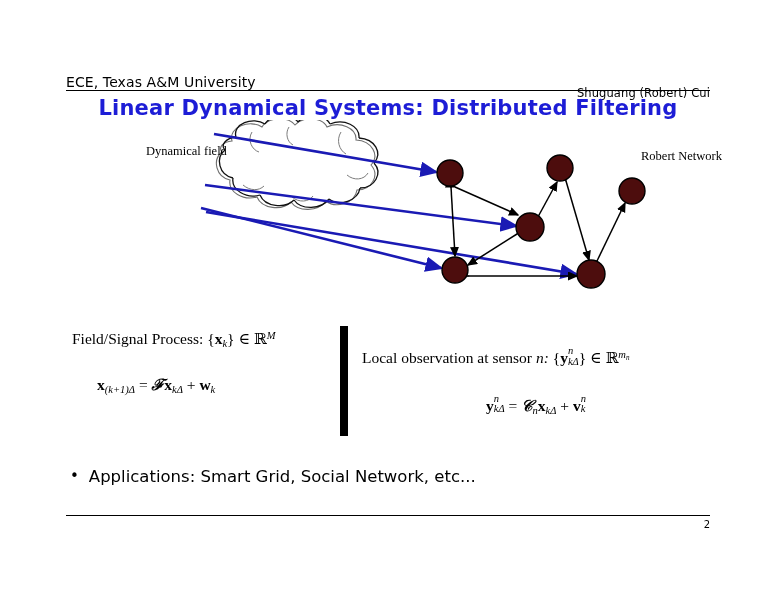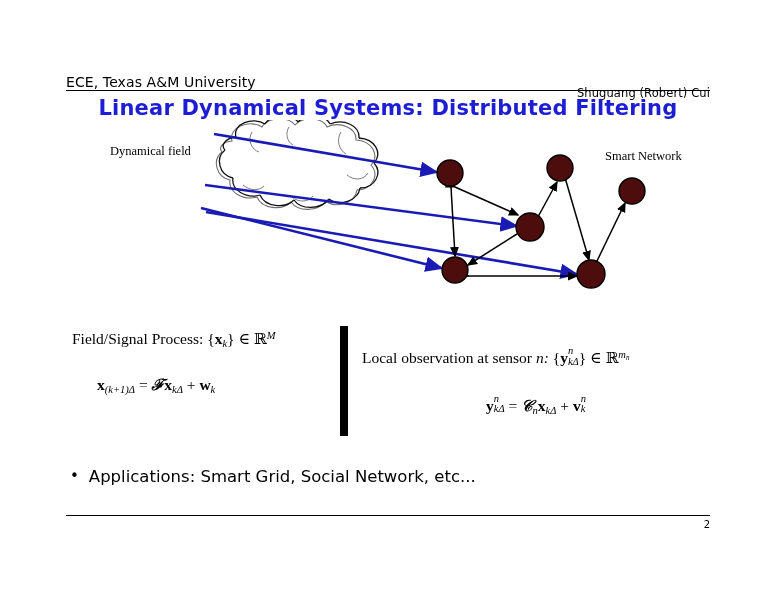--- a/index.html
+++ b/index.html
@@ -16,21 +16,21 @@
 
   
   .title{position:absolute;left:0;top:96px;width:776px;text-align:center;
          font-family:"DejaVu Sans","Liberation Sans",sans-serif;
          font-weight:bold;font-size:21px;color:#1d1dd6;letter-spacing:0.2px;}
 
   
   .figure{position:absolute;left:0;top:120px;width:776px;height:180px;}
   .fig-svg{position:absolute;left:0;top:0;}
   .lbl{position:absolute;font-family:"Liberation Serif","DejaVu Serif",serif;
-       font-size:12.5px;color:#000;white-space:nowrap;}
+       font-size:12.5px;color:#000;white-space:nowrap;margin-left:36px;}
   .lbl-dyn{left:110px;top:144px;}
   .lbl-sensor{left:605px;top:149px;}
 
   
   .math-divider{position:absolute;left:340px;top:326px;width:8px;height:110px;background:#000;}
 
   .mathcol{position:absolute;font-family:"Liberation Serif","DejaVu Serif",serif;color:#000;}
   .mcol-left{left:72px;top:330px;width:275px;text-align:left;}
   .mcol-right{left:362px;top:346px;width:348px;text-align:left;}
 
@@ -138,21 +138,21 @@
         <circle cx="560" cy="168" r="13" fill="#4d0d0d" stroke="#000" stroke-width="1.4"></circle>
         <circle cx="530" cy="227" r="14" fill="#4d0d0d" stroke="#000" stroke-width="1.4"></circle>
         <circle cx="455" cy="270" r="13" fill="#4d0d0d" stroke="#000" stroke-width="1.4"></circle>
         <circle cx="632" cy="191" r="13" fill="#4d0d0d" stroke="#000" stroke-width="1.4"></circle>
         <circle cx="591" cy="274" r="14" fill="#4d0d0d" stroke="#000" stroke-width="1.4"></circle>
       </g>
     </svg>
   </div>
 
   <div class="lbl lbl-dyn">Dynamical field</div>
-  <div class="lbl lbl-sensor">Smart Network</div>
+  <div class="lbl lbl-sensor">Robert Network</div>
 
   <div class="math-divider"></div>
 
   <div class="mathcol mcol-left">
     <div class="mline">
       <span>Field/Signal Process:</span>
       <span>{</span><span class="bf">x</span><sub>k</sub><span>}</span>
       <span>∈</span>
       <span class="bbR">ℝ</span><sup>M</sup>
     </div>

